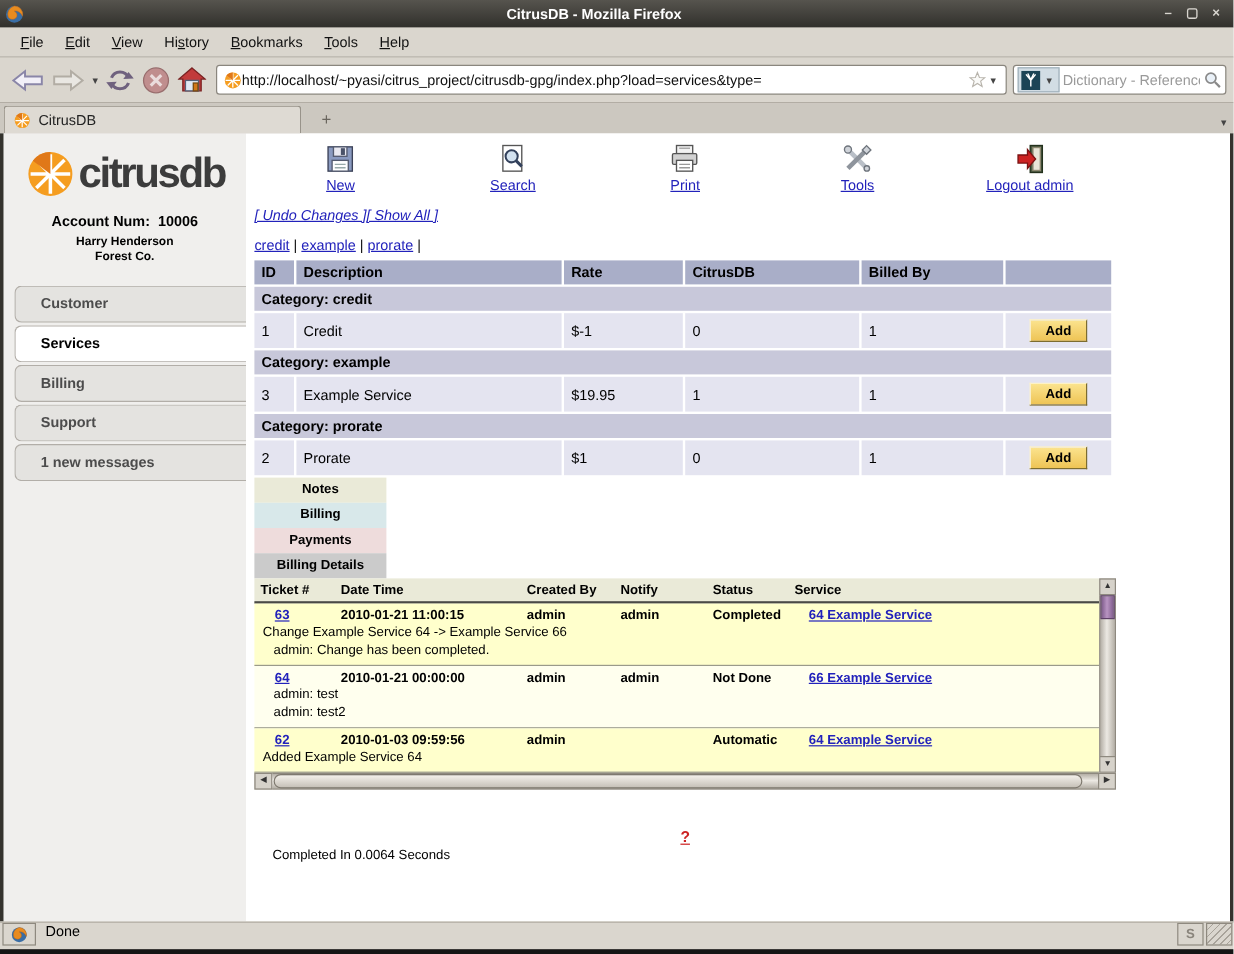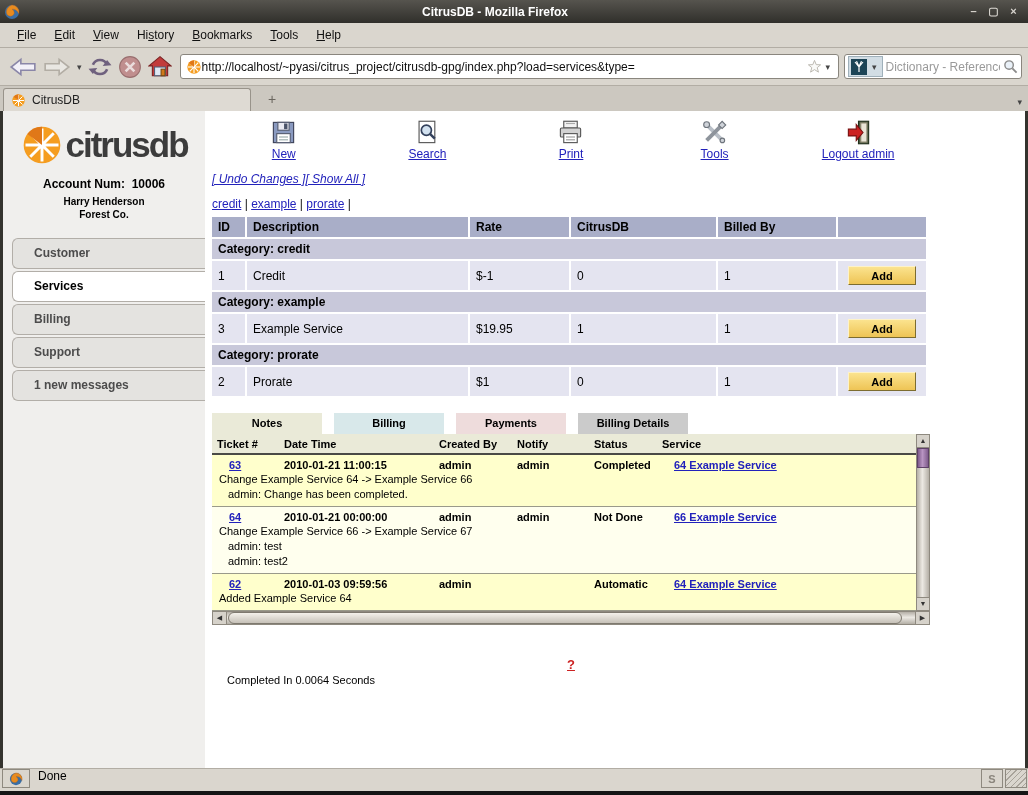--- a/index.html
+++ b/index.html
@@ -56,23 +56,23 @@
   .action-label { color:#2222bb; text-decoration:underline; font-size:12px; margin-top:1px; }
 
   .bluelink { color:#2222bb; text-decoration:underline; }
   .undo-line { margin-top:11px; font-size:12px;font-style:italic; }
   .catlinks { margin-top:11px; font-size:12px; color:#111; }
 
   table.services { border-collapse:separate; border-spacing:2px; width:718px; margin-top:4px; font-size:12px; margin-left:-2px; }
   table.services th { background:#a9aec8; text-align:left; padding:3px 6px; font-weight:bold; color:#000; }
   table.services td.cat { background:#c8c8da; font-weight:bold; padding:3px 6px; }
   table.services td.cell { background:#e4e4f0; padding:5px 6px; }
-  .add-btn { display:block; margin:0 auto; width:68px; height:19px; background:linear-gradient(#fbe38e,#eec455); border:1px solid; border-color:#fdf2c8 #7c6c30 #7c6c30 #fdf2c8; font-weight:bold; font-size:11px; font-family:"Liberation Sans",sans-serif; }
-
-  .detail-tabs { margin-top:15px; display:flex; gap:12px; width:718px; }
+  .add-btn { display:block; margin:0 auto; width:48px; height:19px; background:linear-gradient(#fbe38e,#eec455); border:1px solid; border-color:#fdf2c8 #7c6c30 #7c6c30 #fdf2c8; font-weight:bold; font-size:11px; font-family:"Liberation Sans",sans-serif; }
+
+  .detail-tabs { display:flex; gap:0; width:718px;flex-direction:column; }
   .dtab { width:110px; height:21px; text-align:center; font-weight:bold; font-size:11px; line-height:21px; color:#000; }
 
   .notes-wrap { width:718px; display:flex; }
   .notes-main { width:704px; }
   .notes-grid { display:grid; grid-template-columns:67px 155px 78px 77px 68px 1fr; }
   .notes-header { background:#eaead8; font-weight:bold; font-size:11px; padding:4px 0 3px 5px; border-bottom:2px solid #4a4a46; }
   .note-row { border-bottom:1px solid #9a9a8a; padding-bottom:4px; }
   .note-entry { font-size:11px; font-weight:bold; padding:4px 0 1px 5px; }
   .note-line { font-size:11px; line-height:15px; padding-left:7px; }
   .note-line.indent { padding-left:16px; }
@@ -389,21 +389,20 @@
               </div>
               <div class="note-row" style="background: rgb(255, 255, 238);">
                 <div class="notes-grid note-entry">
                   <span><span class="note-link">64</span></span>
                   <span>2010-01-21 00:00:00</span>
                   <span>admin</span>
                   <span>admin</span>
                   <span>Not Done</span>
                   <span><span class="note-link">66 Example Service</span></span>
                 </div>
-                <div class="note-line">Change Example Service 66 -&gt; Example Service 67</div>
                 <div class="note-line indent">admin: test</div>
                 <div class="note-line indent">admin: test2</div>
               </div>
               <div class="note-row" style="background: rgb(255, 255, 204);">
                 <div class="notes-grid note-entry">
                   <span><span class="note-link">62</span></span>
                   <span>2010-01-03 09:59:56</span>
                   <span>admin</span>
                   <span></span>
                   <span>Automatic</span>

